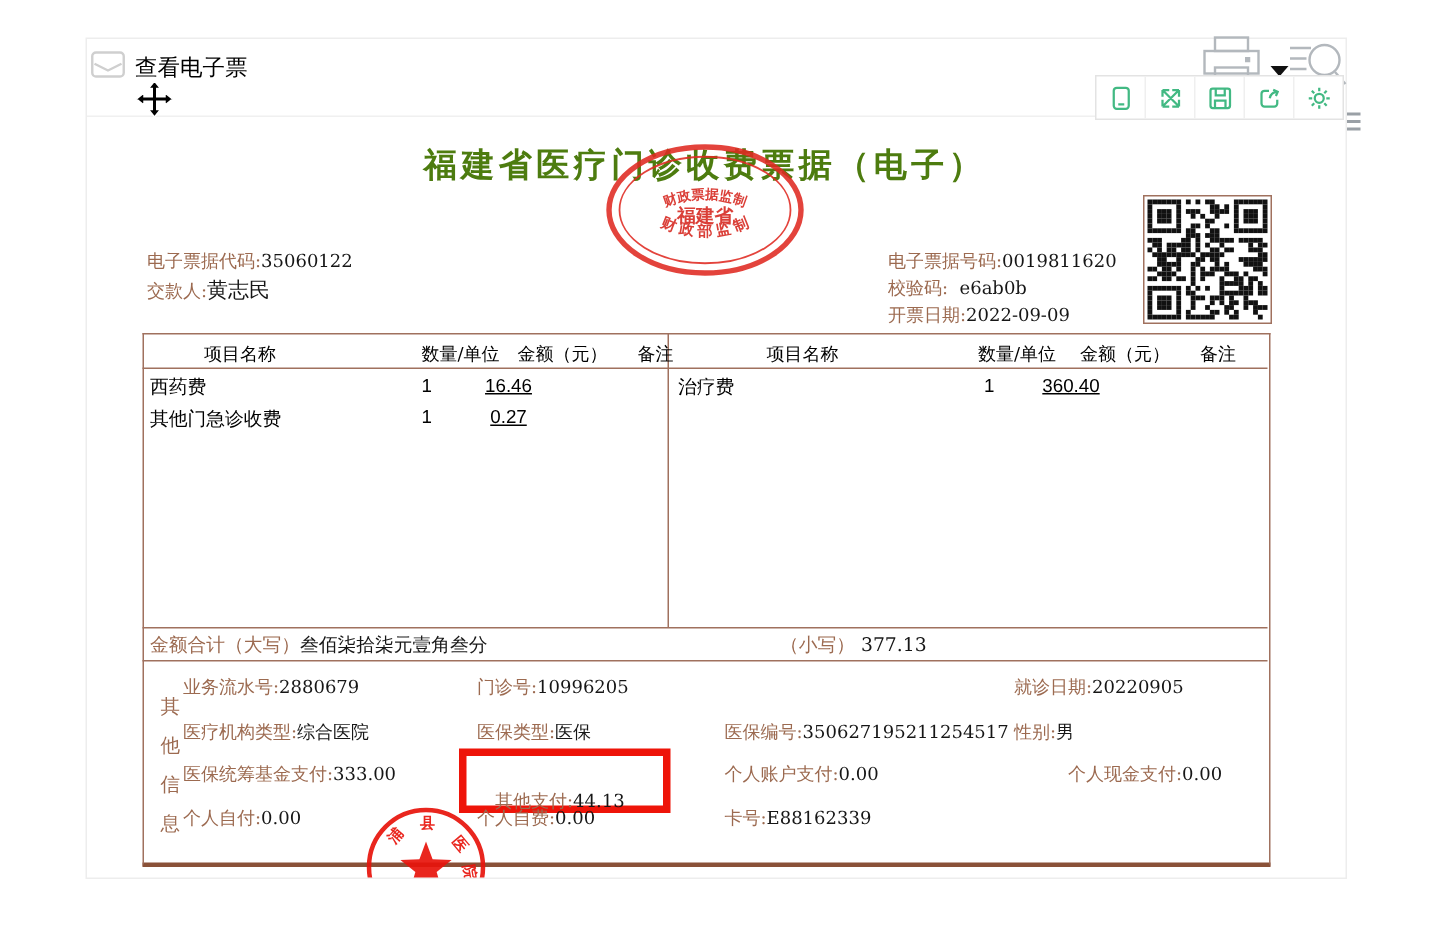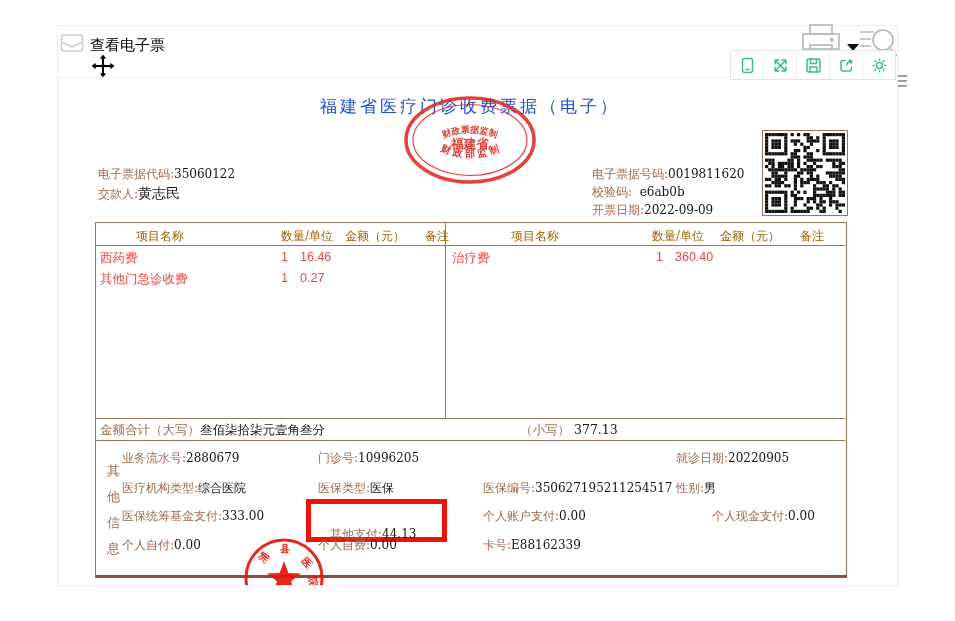--- a/index.html
+++ b/index.html
@@ -15,33 +15,33 @@
   .tb-cell{flex:1;display:flex;align-items:center;justify-content:center;border-right:1px solid #efefef;cursor:pointer;}
   .tb-cell:last-child{border-right:none;}
   .gray-icon{stroke:#b3b8bd;fill:none;stroke-width:1.6;}
   .green-icon{stroke:#42b983;fill:none;stroke-width:1.5;}
   .caret{left:847px;top:44px;width:0;height:0;border-left:6px solid transparent;
          border-right:6px solid transparent;border-top:7px solid #111;}
   .edge-fragment{left:898px;top:72px;width:9px;height:24px;z-index:5;}
   .edge-fragment i{display:block;height:2px;background:#9aa0a6;margin:3px 0;}
   
   .r-serif{font-family:"DejaVu Serif","Liberation Serif",serif;}
-  .r-title{left:95px;top:95px;width:750px;text-align:center;font-size:17px;font-weight:normal;
-           color:#1d4ed8;letter-spacing:3px;z-index:1;}
+  .r-title{left:95px;top:95px;width:750px;text-align:center;font-size:22px;font-weight:bold;
+           color:#4d7c0f;letter-spacing:3px;z-index:1;}
   .lbl{color:#9c6a50;}
   .val{color:#161616;}
   .fld{font-size:12px;white-space:nowrap;}
   .payer .val{font-size:14px;}
   
   .t-box{left:95px;top:222px;width:750px;height:352px;border:1px solid #a0715e;border-bottom:3px solid #8a5138;box-sizing:content-box;}
   .hline{height:1px;background:#a0715e;}
   .vline{width:1px;background:#a0715e;}
-  .th{font-size:12px;color:#a16207;text-align:center;}
-  .cell{font-size:12.5px;color:#ef4444;}
-  .ralign{text-align:left;}
+  .th{font-size:12px;color:#000000;text-align:center;}
+  .cell{font-size:12.5px;color:#000000;}
+  .ralign{text-align:center;text-decoration:underline;}
   .qr-box{left:762px;top:130px;width:84px;height:84px;border:1px solid #a0715e;background:#fff;}
   
   .vlabel{font-size:13px;color:#9c6a50;}
   .hl-box{left:306px;top:499px;width:131px;height:33px;border:5px solid #ee1409;z-index:6;}
   .stamp{z-index:4;}
 </style>
 </head>
 <body>
 
 <div class="abs panel"></div>

